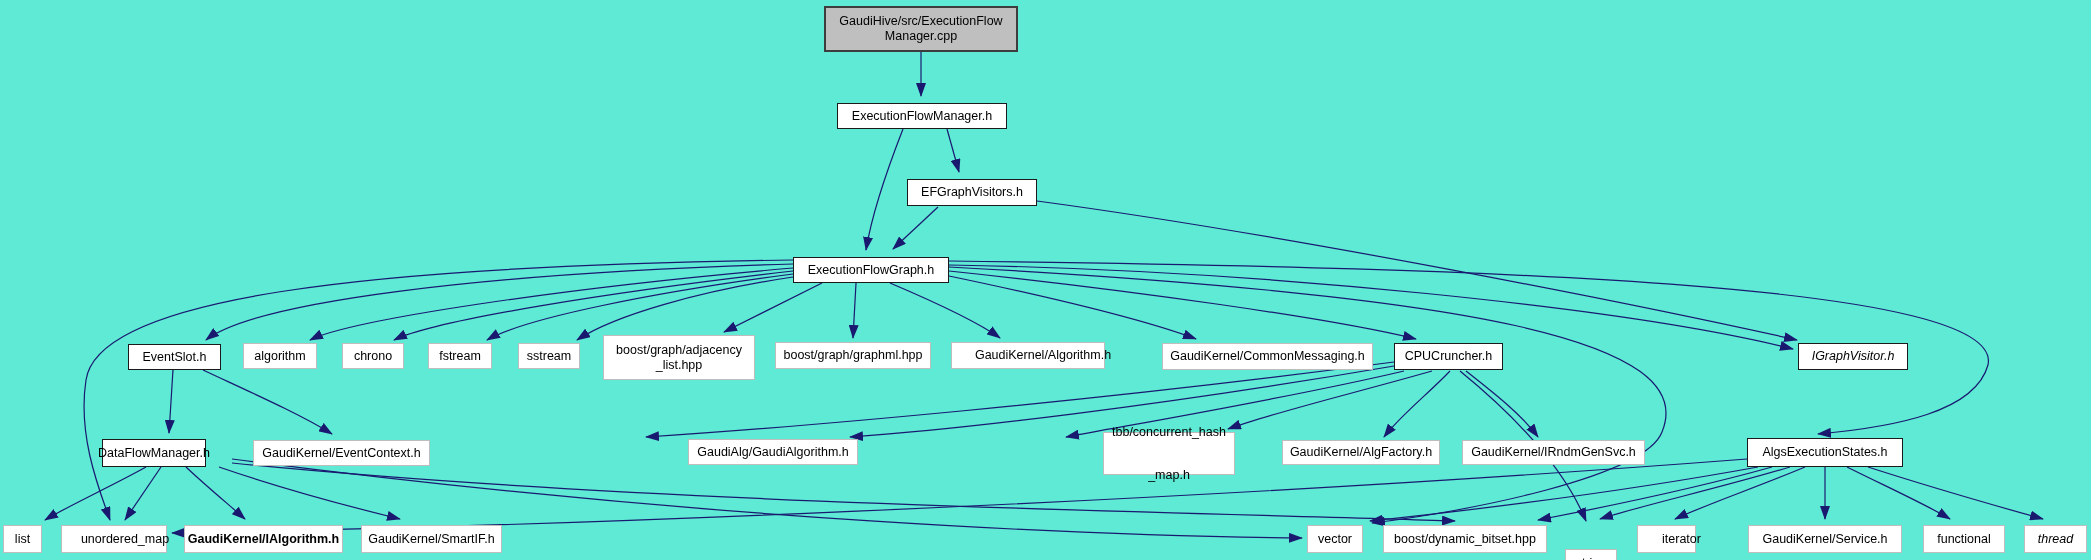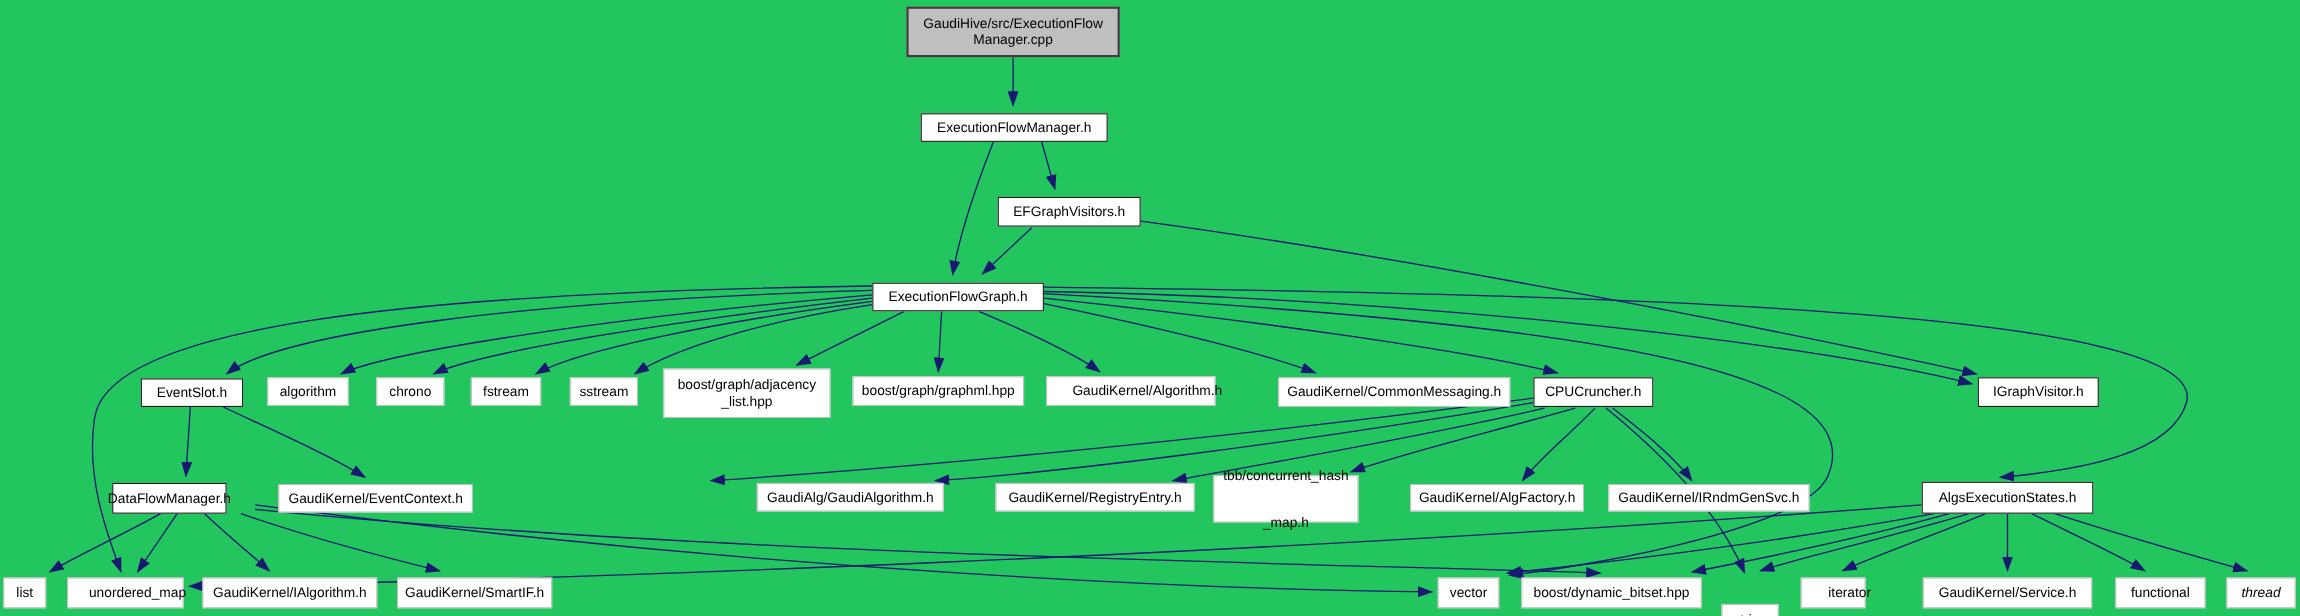--- a/index.html
+++ b/index.html
@@ -1,16 +1,16 @@
 <!DOCTYPE html>
 <html><head>
 <meta charset="utf-8">
 <style>
   html,body{margin:0;padding:0;background:#ffffff;}
-  #graph{position:relative;width:2091px;height:560px;background:#22c55e;
+  #graph{position:relative;width:2091px;height:560px;background:#5eead4;
          font-family:"Liberation Sans","DejaVu Sans",sans-serif;}
   #edges{position:absolute;left:0;top:0;z-index:1;}
   .node{position:absolute;z-index:2;display:flex;flex-direction:column;
         align-items:center;justify-content:center;background:#ffffff;
         box-sizing:border-box;font-size:12.5px;line-height:1.2;color:#000;
         text-align:center;white-space:nowrap;}
   .node.external{border:1px solid #bdbdbd;}
   .node.doc{border:1px solid #1a1a1a;cursor:pointer;}
   .node.root{border:2px solid #3d3d3d;background:#bfbfbf;font-weight:normal;}
 </style>
@@ -104,55 +104,52 @@
     </div>
     <div class="node external" style="left: 951px; top: 342px; width: 154px; height: 27px; padding-left: 30px;">
       <div>GaudiKernel/Algorithm.h</div>
     </div>
     <div class="node external" style="left: 1162px; top: 343px; width: 211px; height: 27px;">
       <div>GaudiKernel/CommonMessaging.h</div>
     </div>
     <div class="node doc" style="left: 1394px; top: 343px; width: 109px; height: 27px;">
       <div>CPUCruncher.h</div>
     </div>
-    <div class="node doc" style="left: 1798px; top: 343px; width: 110px; height: 27px;">
+    <div class="node doc" style="left: 1798px; top: 343px; width: 110px; height: 27px; font-style: italic;">
       <div>IGraphVisitor.h</div>
     </div>
     <div class="node doc" style="left: 102px; top: 439px; width: 104px; height: 28px;">
       <div>DataFlowManager.h</div>
     </div>
     <div class="node external" style="left: 253px; top: 440px; width: 177px; height: 26px;">
       <div>GaudiKernel/EventContext.h</div>
     </div>
     <div class="node external" style="left: 688px; top: 439px; width: 170px; height: 26px;">
       <div>GaudiAlg/GaudiAlgorithm.h</div>
-    </div>
-    <div class="node external" style="left: 905px; top: 439px; width: 181px; height: 26px;">
-      <div>GaudiKernel/RegistryEntry.h</div>
     </div>
     <div class="node external" style="left: 1103px; top: 432px; width: 132px; height: 43px; gap: 28px;">
       <div>tbb/concurrent_hash</div>
       <div>_map.h</div>
     </div>
     <div class="node external" style="left: 1282px; top: 440px; width: 158px; height: 25px;">
       <div>GaudiKernel/AlgFactory.h</div>
     </div>
     <div class="node external" style="left: 1462px; top: 440px; width: 183px; height: 25px;">
       <div>GaudiKernel/IRndmGenSvc.h</div>
     </div>
     <div class="node doc" style="left: 1747px; top: 438px; width: 156px; height: 29px;">
       <div>AlgsExecutionStates.h</div>
     </div>
     <div class="node external" style="left: 3px; top: 525px; width: 39px; height: 28px;">
       <div>list</div>
     </div>
     <div class="node external" style="left: 61px; top: 525px; width: 106px; height: 28px; padding-left: 22px;">
       <div>unordered_map</div>
     </div>
-    <div class="node external" style="left: 184px; top: 525px; width: 159px; height: 28px;">
+    <div class="node external" style="left: 184px; top: 525px; width: 159px; height: 28px; font-weight: bold;">
       <div>GaudiKernel/IAlgorithm.h</div>
     </div>
     <div class="node external" style="left: 361px; top: 525px; width: 141px; height: 28px;">
       <div>GaudiKernel/SmartIF.h</div>
     </div>
     <div class="node external" style="left: 1307px; top: 525px; width: 56px; height: 28px;">
       <div>vector</div>
     </div>
     <div class="node external" style="left: 1383px; top: 525px; width: 164px; height: 28px;">
       <div>boost/dynamic_bitset.hpp</div>

